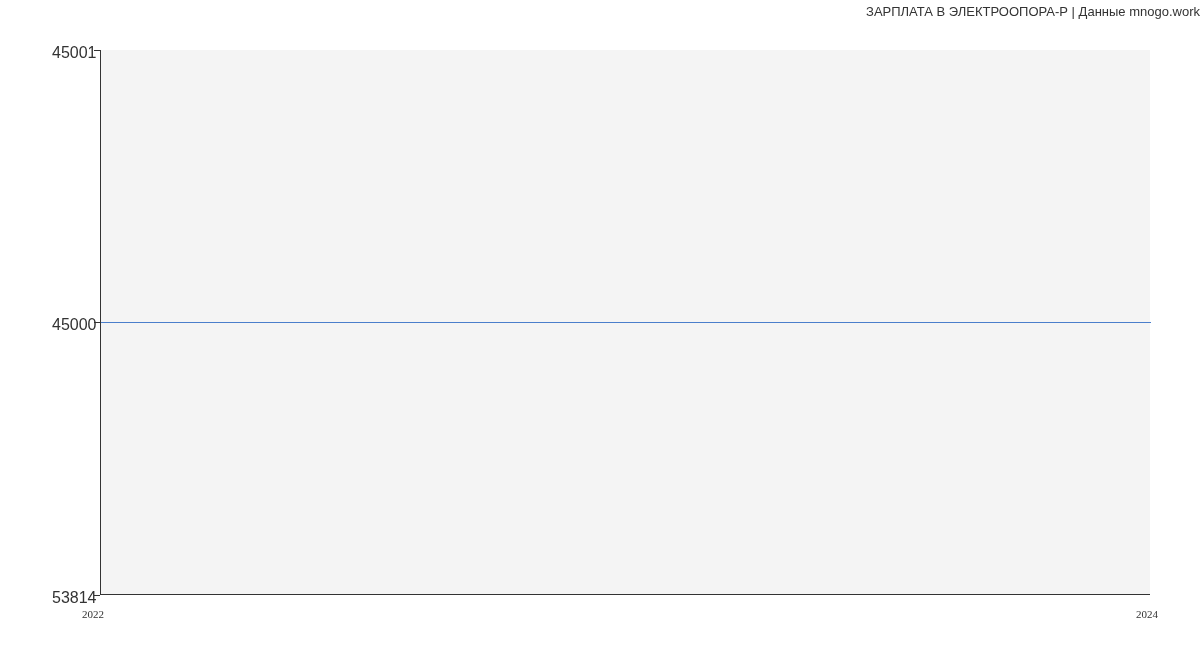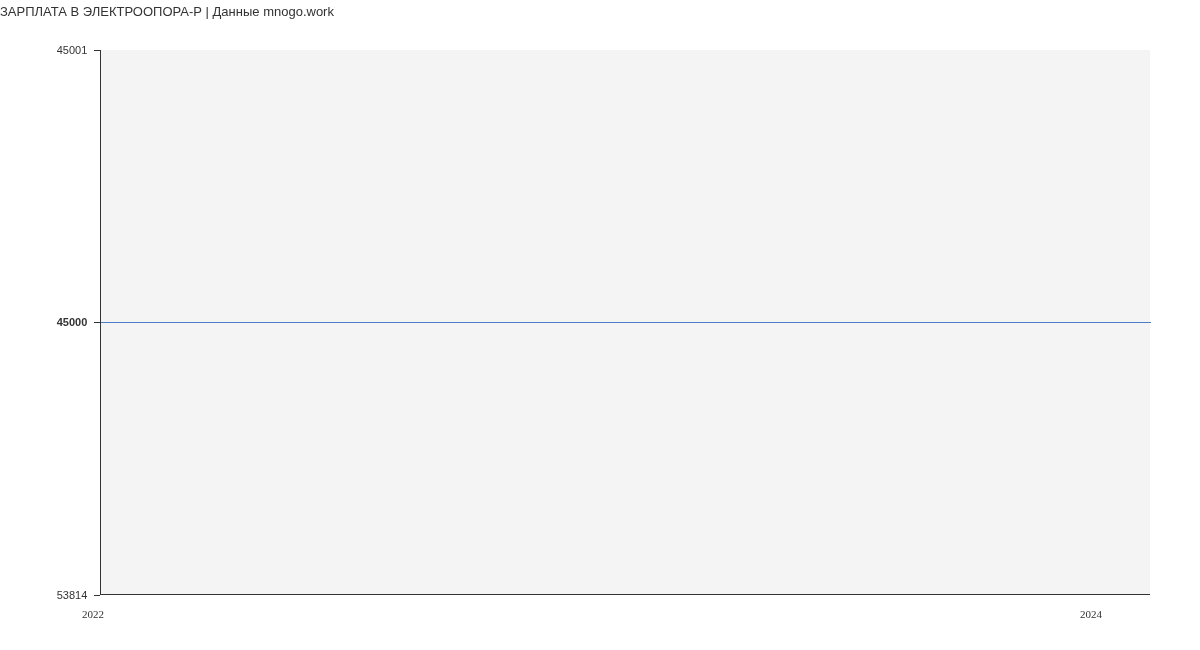--- a/index.html
+++ b/index.html
@@ -15,21 +15,21 @@
   .chart-wrap {
     position: relative;
     width: 1200px;
     height: 650px;
   }
   .title {
     position: absolute;
     top: 4px;
     left: 0;
     right: 0;
-    text-align: left;
+    text-align: right;
     font-size: 13px;
     color: #333;
   }
   
   .plot {
     position: absolute;
     left: 100px;
     top: 50px;
     width: 1050px;   
     height: 545px;   
@@ -40,23 +40,23 @@
   }
   
   .ytick-mark {
     position: absolute;
     width: 6px;
     height: 1px;
     background: #333;
   }
   .ytick-label {
     position: absolute;
-    font-size: 11px;
+    font-size: 16px;
     color: #333;
-    text-align: center;
+    text-align: left;
     width: 40px;
   }
   
   .xtick-label {
     position: absolute;
     font-size: 11px;
     color: #333;
     font-family: Liberation Serif, serif;
   }
   .line {
@@ -75,19 +75,19 @@
   <div class="plot">
 
     <div class="line" style="left:0; top:272px; width:1050px;"></div>
   </div>
 
   <div class="ytick-mark" style="left:94px; top:50px;"></div>
   <div class="ytick-mark" style="left:94px; top:322px;"></div>
   <div class="ytick-mark" style="left:94px; top:595px;"></div>
 
   <div class="ytick-label" style="left:52px; top:44px;">45001</div>
-  <div class="ytick-label" style="left:52px; top:316px;font-weight:bold;">45000</div>
+  <div class="ytick-label" style="left:52px; top:316px;">45000</div>
   <div class="ytick-label" style="left:52px; top:589px;">53814</div>
 
   <div class="xtick-label" style="left:82px; top:608px;">2022</div>
-  <div class="xtick-label" style="left:1080px; top:608px;text-align:right;">2024</div>
+  <div class="xtick-label" style="left:1136px; top:608px;text-align:right;">2024</div>
 
 </div>
 
 </body></html>

